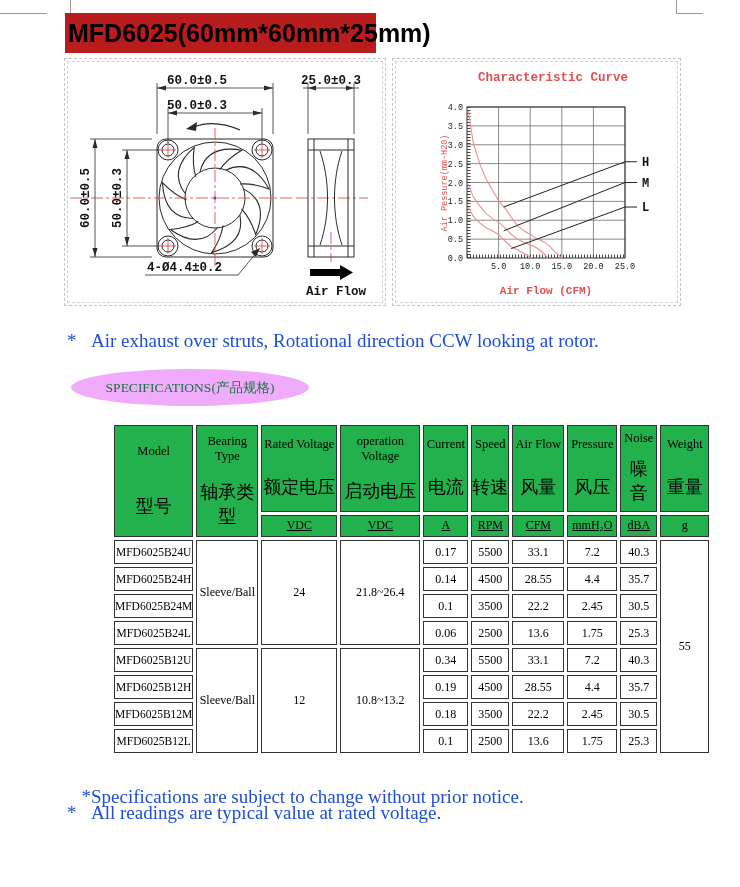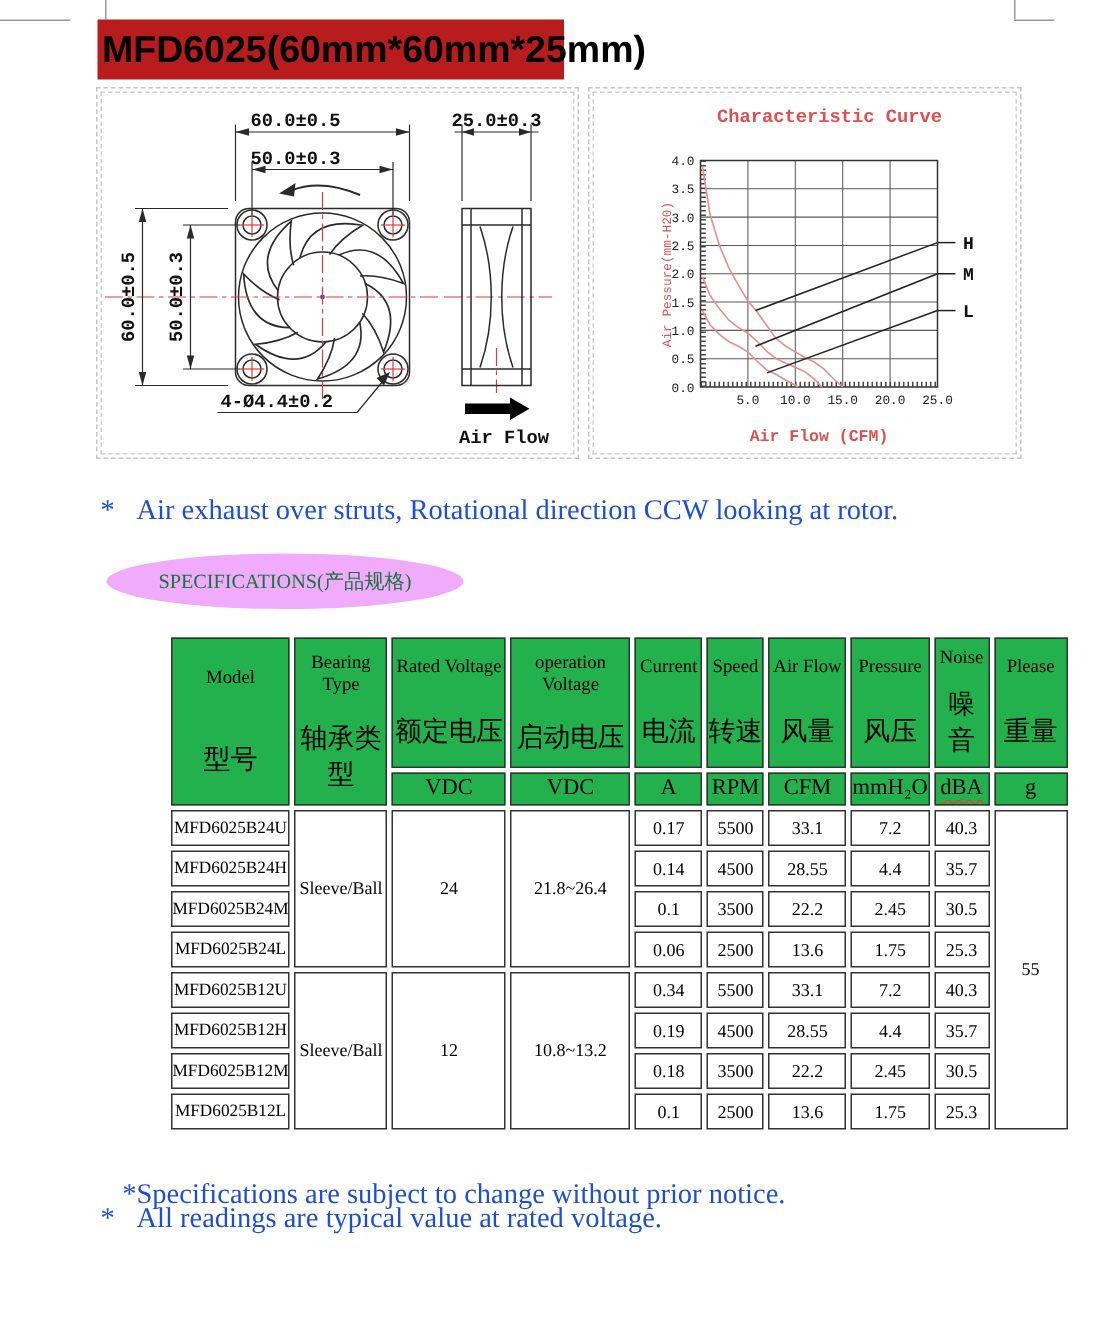--- a/index.html
+++ b/index.html
@@ -33,21 +33,21 @@
                   text-align:center; line-height:37px; color:#17743a; font-size:13.5px; }
 
   table.spec { position:absolute; left:63px; top:422px; border-collapse:separate; border-spacing:3px;
                font-size:12px; table-layout:fixed;margin-left:48px; }
   table.spec th, table.spec td { border:1px solid #333; text-align:center; padding:0; overflow:hidden; }
   table.spec th { background:#22b14c; font-weight:normal; color:#000; }
   table.spec thead .hcell { display:flex; flex-direction:column; justify-content:space-around;
                             align-items:center; height:100%; }
   table.spec thead tr.r1 th { height:84px; }
   table.spec thead tr.r1 th.span2 { height:110px; }
-  table.spec thead tr.units th { height:20px; font-size:15px; }
+  table.spec thead tr.units th { height:20px; font-size:12px;text-decoration:underline; }
   table.spec tbody td { height:22px; background:#fff; }
   table.spec td.model { font-size:11.5px; }
   .wavy { text-decoration-line:underline; text-decoration-style:wavy; text-decoration-color:#d04a3a;
           text-decoration-thickness:1px; text-underline-offset:3px; }
   .en { font-size:12.5px; } .cn { font-size:18px; }
 </style>
 </head>
 <body>
 
 <div class="page">
@@ -291,21 +291,21 @@
             </div>
           </th>
           <th>
             <div class="hcell">
               <div class="en">Noise</div>
               <div class="cn">噪音</div>
             </div>
           </th>
           <th>
             <div class="hcell">
-              <div class="en">Please</div>
+              <div class="en">Weight</div>
               <div class="cn">重量</div>
             </div>
           </th>
         </tr>
         <tr class="units">
           <th>VDC</th>
           <th>VDC</th>
           <th>A</th>
           <th>RPM</th>
           <th>CFM</th>

